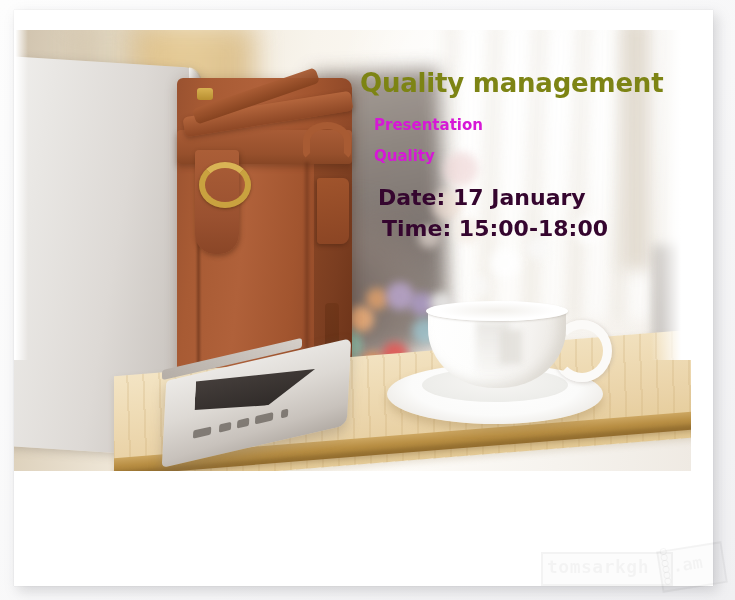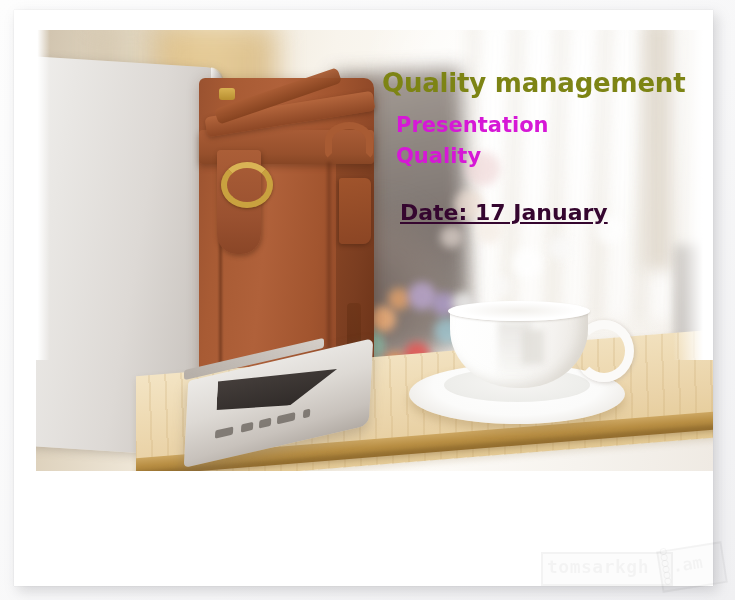--- a/index.html
+++ b/index.html
@@ -27,21 +27,21 @@
     width: 699px;
     height: 576px;
     background: #ffffff;
     box-shadow: 4px 5px 12px rgba(120,120,125,0.28),
                 0 0 1px rgba(0,0,0,0.12);
   }
 
   
   .photo {
     position: absolute;
-    left: 22px;
+    left: 0;
     top: 20px;
     width: 677px;
     height: 441px;
     overflow: hidden;
     background: #fde047;
   }
 
   
 
   
@@ -476,37 +476,37 @@
     line-height: 34px;
     color: #7d8414;
     letter-spacing: -0.2px;
     white-space: nowrap;
   }
   .title-line.second { padding-left: 7px; }
 
   .subtitle-line {
     font-family: "DejaVu Sans", sans-serif;
     font-weight: bold;
-    font-size: 21px;
+    font-size: 15px;
     line-height: 31px;
     color: #d618d6;
     padding-left: 14px;
     white-space: nowrap;
   }
   .subtitle-line.first { margin-top: 10px; }
 
   .detail-line {
     font-family: "DejaVu Sans", sans-serif;
     font-weight: bold;
     font-size: 22px;
     line-height: 31px;
     color: #35062f;
     white-space: nowrap;
   }
-  .detail-line.date { margin-top: 25px; padding-left: 18px; text-decoration: underline; }
+  .detail-line.date { margin-top: 10px; padding-left: 18px; }
   .detail-line.time { padding-left: 22px; }
 
   
   .watermark {
     position: absolute;
     left: 527px;
     top: 538px;
     width: 175px;
     height: 40px;
     pointer-events: none;
@@ -655,20 +655,21 @@
       <div class="cup-rim"></div>
 
       <div class="photo-left-white"></div>
       <div class="right-white"></div>
 
       <div class="text-block">
         <div class="title-line">Quality management</div>
         <div class="subtitle-line first">Presentation</div>
         <div class="subtitle-line">Quality</div>
         <div class="detail-line date">Date: 17 January</div>
+        <div class="detail-line time">Time: 15:00-18:00</div>
       </div>
 
     </div>
 
     <div class="watermark">
       <div class="wm-plate"></div>
       <div class="wm-text">tomsarkgh</div>
       <div class="wm-ticket"></div>
       <div class="wm-perf" id="wm-perf">
           <div class="wm-dot" style="top: 0px;"></div>

